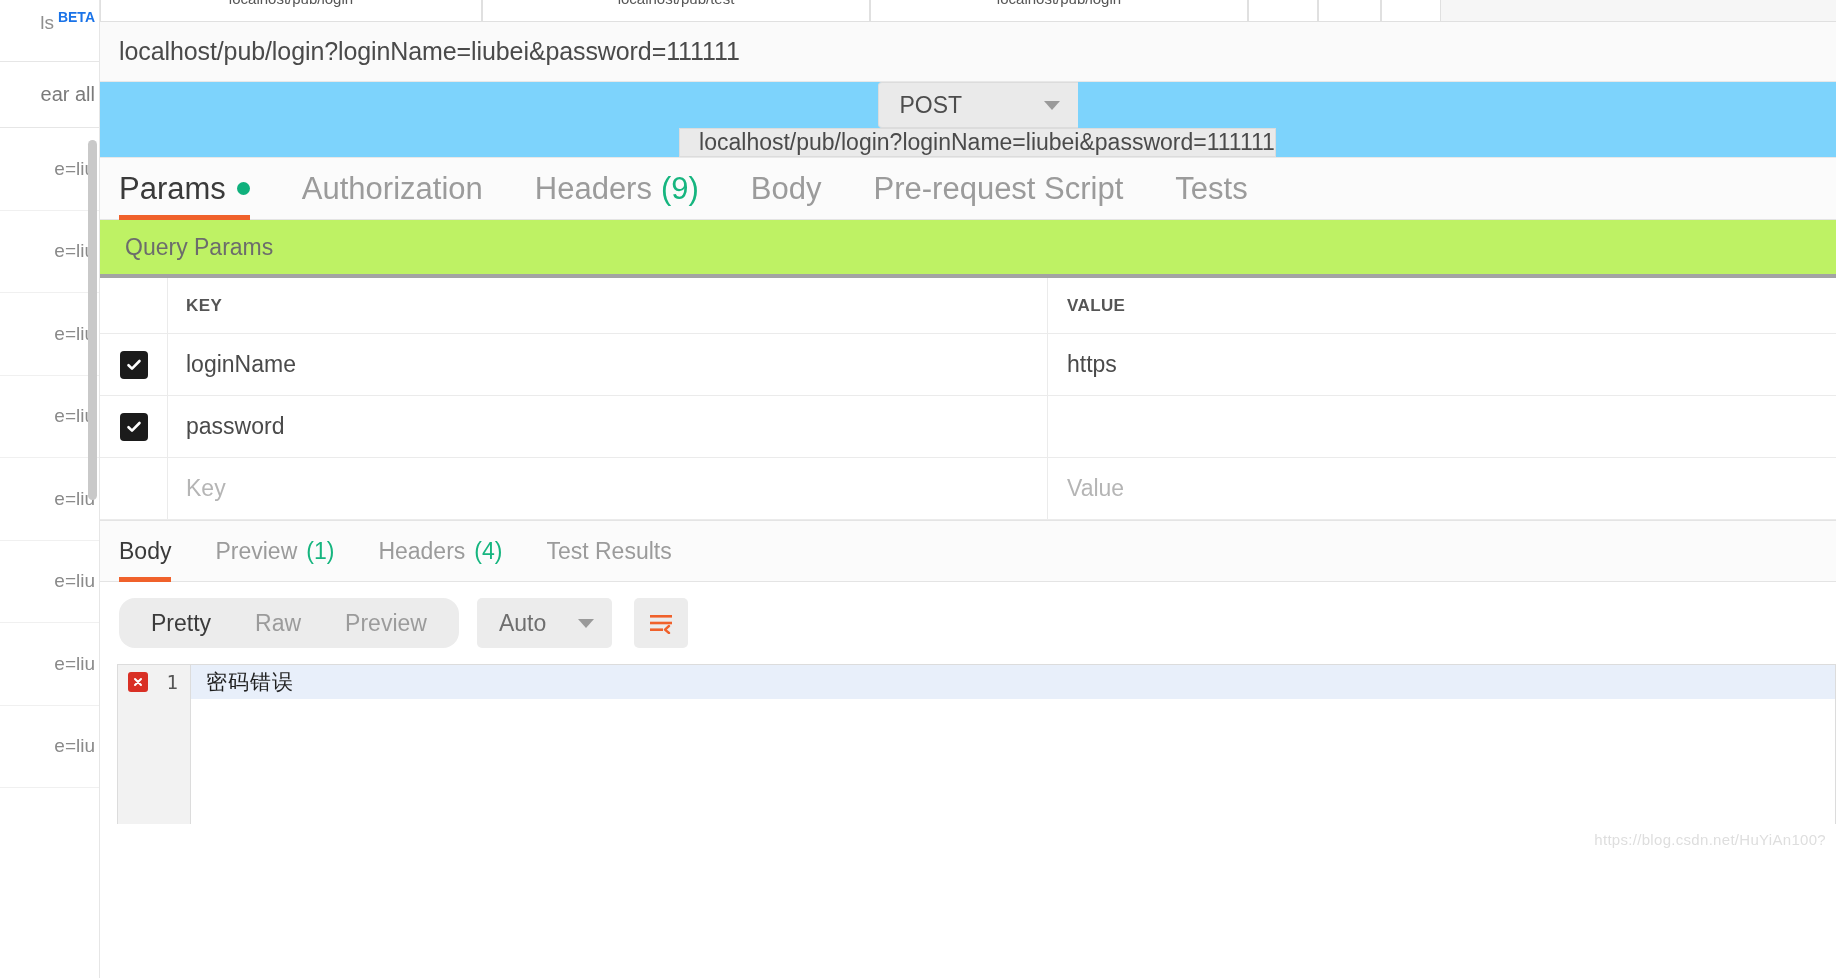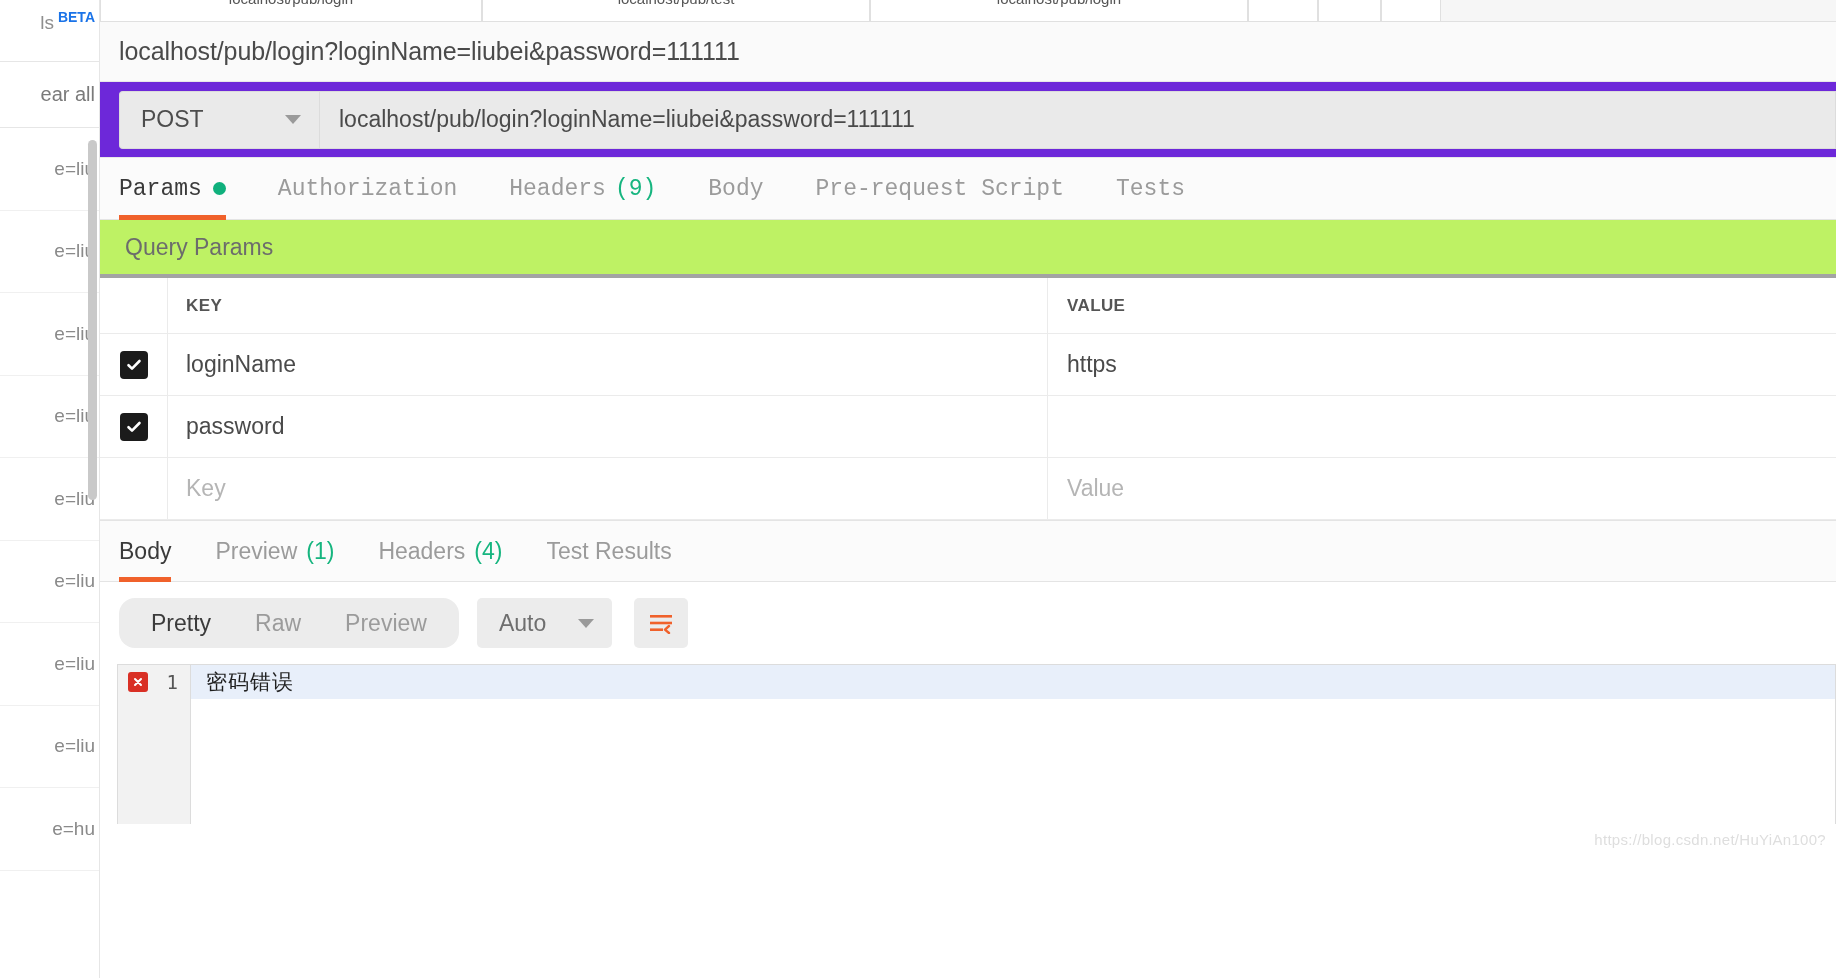--- a/index.html
+++ b/index.html
@@ -91,24 +91,25 @@
     display:flex; align-items:center;
     padding-left:19px;
     border-bottom:1px solid #e8e8e8;
   }
   .reqname-text {
     font-size:25px; color:#4a4a4a; letter-spacing:-0.1px;
   }
 
   
   .urlbar {
-    height:76px; background:#6d28d9;
+    height:76px; background:#7dd3fc;
     display:flex; align-items:center;
     padding-left:19px;
     border-bottom:1px solid #e8e8e8;
+    flex-direction:column;
   }
   .method {
     width:200px; height:58px;
     background:#eaeaea; border:1px solid #dcdcdc; border-right:none;
     border-radius:4px 0 0 4px;
     display:flex; align-items:center; justify-content:space-between;
     padding:0 18px 0 21px;
     cursor:pointer;
   }
   .method-label { font-size:23px; color:#4d4d4d; }
@@ -126,24 +127,24 @@
 
   
   .reqtabs {
     height:62px; background:#fbfbfb;
     display:flex; align-items:center;
     padding-left:19px;
     border-bottom:1px solid #e4e4e4;
     position:relative;
   }
   .rtab {
-    font-size:23px; color:#9b9b9b;
+    font-size:31px; color:#9b9b9b;
     margin-right:52px; white-space:nowrap;
     display:flex; align-items:center; height:62px;
-    cursor:pointer; position:relative;font-family:Liberation Mono, monospace;
+    cursor:pointer; position:relative;
   }
   .rtab.active { color:#3a3a3a; }
   .rtab.active:after {
     content:""; position:absolute; left:0; right:0; bottom:0;
     height:5px; background:#f0612b;
   }
   .dot {
     width:13px; height:13px; border-radius:50%;
     background:#0fb07c; margin-left:11px;
   }
@@ -288,21 +289,20 @@
     <div class="sb-clear">ear all</div>
     <div class="sb-list">
       <div class="sb-item">e=liu</div>
       <div class="sb-item">e=liu</div>
       <div class="sb-item">e=liu</div>
       <div class="sb-item">e=liu</div>
       <div class="sb-item">e=liu</div>
       <div class="sb-item">e=liu</div>
       <div class="sb-item">e=liu</div>
       <div class="sb-item">e=liu</div>
-      <div class="sb-item">e=hu</div>
     </div>
     <div class="sb-scroll"></div>
   </div>
 
   <div class="main">
 
     <div class="tabstrip">
       <div class="tab tab-a">
         <span class="ttext">localhost/pub/login</span>
       </div>

